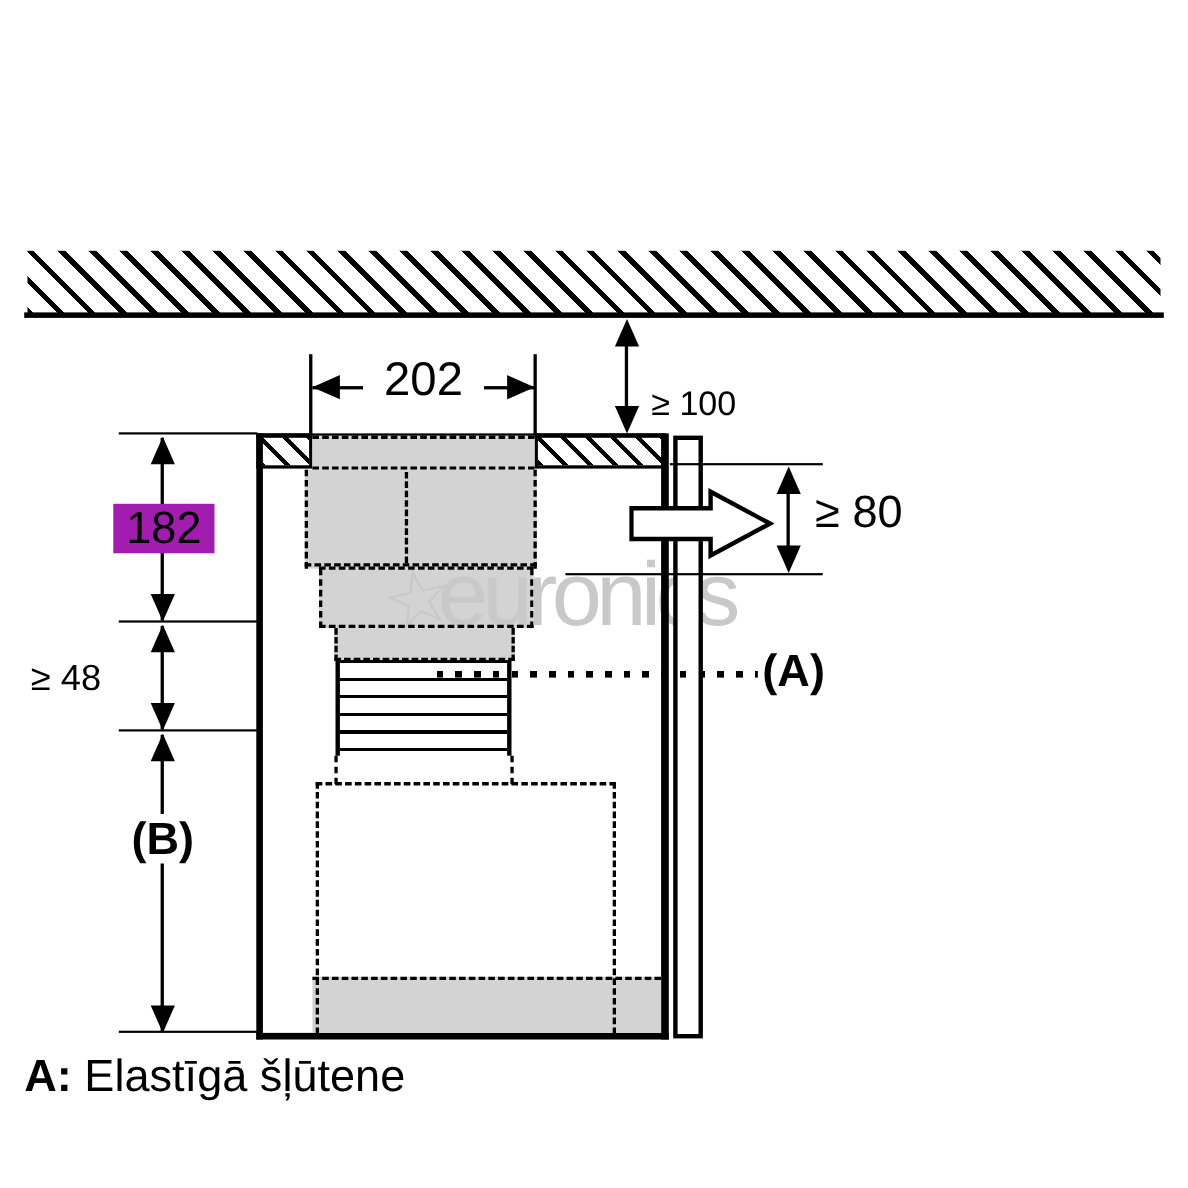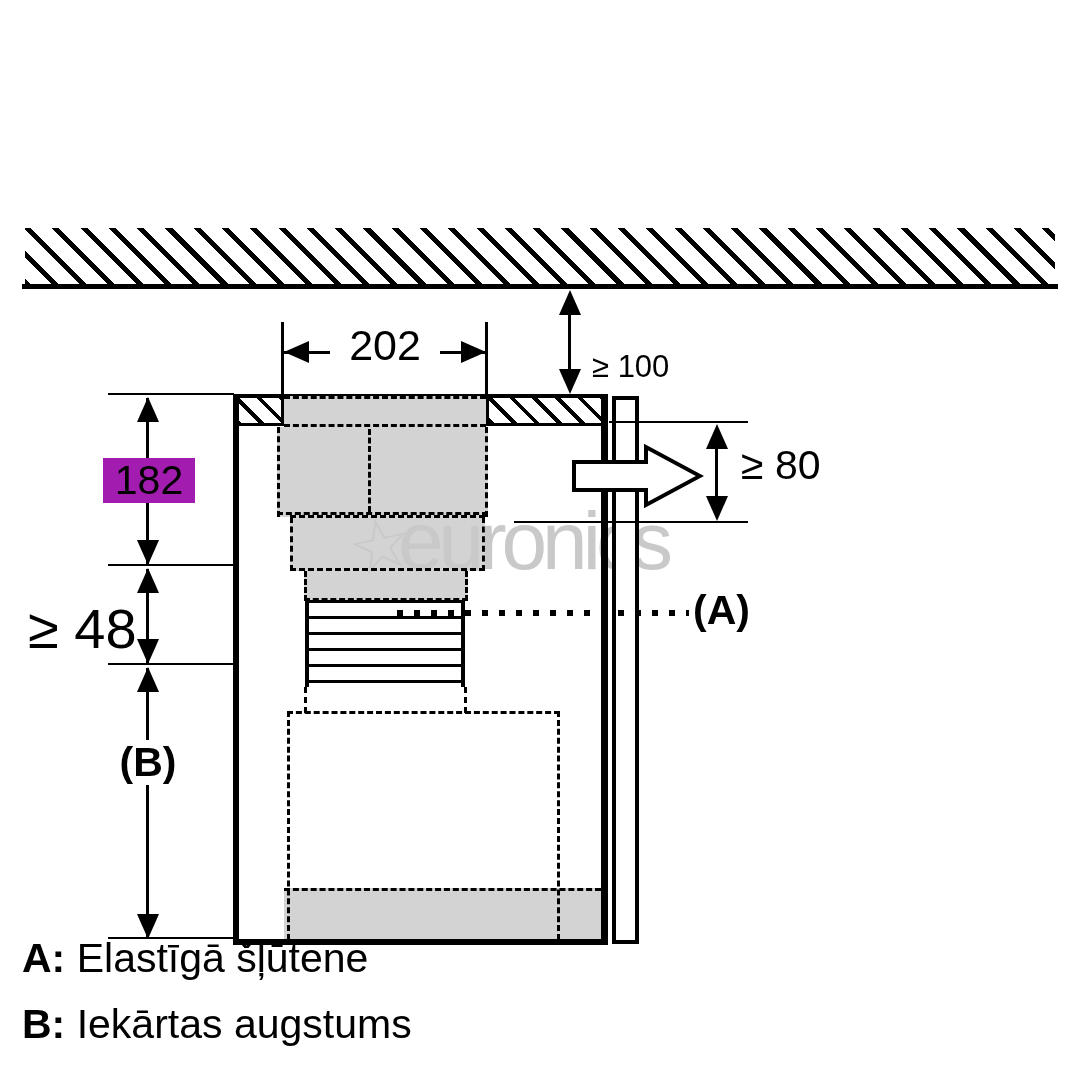--- a/index.html
+++ b/index.html
@@ -89,31 +89,27 @@
   <div class="abs fill" style="left:108px;top:393px;width:126px;height:2px;"></div>
   <div class="abs fill" style="left:146px;top:398px;width:3px;height:166px;"></div>
   <div class="abs ah ah-up" style="left:137px;top:397px;"></div>
   <div class="abs ah ah-down" style="left:137px;top:540px;"></div>
   <div class="abs txt" style="left:103px;top:458px;width:92px;text-align:center;font-size:41px;background:#a21caf;">182</div>
   <div class="abs fill" style="left:108px;top:564px;width:130px;height:2px;"></div>
 
   <div class="abs fill" style="left:146px;top:569px;width:3px;height:94px;"></div>
   <div class="abs ah ah-up" style="left:137px;top:568px;"></div>
   <div class="abs ah ah-down" style="left:137px;top:639px;"></div>
-  <div class="abs txt" style="left:28px;top:598px;font-size:56px;">≥ 48</div>
+  <div class="abs txt" style="left:28px;top:598px;font-size:33px;">≥ 48</div>
   <div class="abs fill" style="left:108px;top:663px;width:130px;height:2px;"></div>
 
   <div class="abs fill" style="left:146px;top:668px;width:3px;height:270px;"></div>
   <div class="abs ah ah-up" style="left:137px;top:667px;"></div>
   <div class="abs ah ah-down" style="left:137px;top:914px;"></div>
   <div class="abs txt bold" style="left:100px;top:740px;width:96px;text-align:center;font-size:41px;background:#fff;">(B)</div>
   <div class="abs fill" style="left:108px;top:937px;width:130px;height:2px;"></div>
 
-  <div class="abs txt" style="left:22px;top:936px;font-size:41px;">
+  <div class="abs txt" style="left:22px;top:956px;font-size:41px;">
     <span class="bold">A:</span>
     <span>Elastīgā šļūtene</span>
-  </div>
-  <div class="abs txt" style="left:22px;top:1002px;font-size:41px;">
-    <span class="bold">B:</span>
-    <span>Iekārtas augstums</span>
   </div>
 
 </div>
 
 </body></html>

